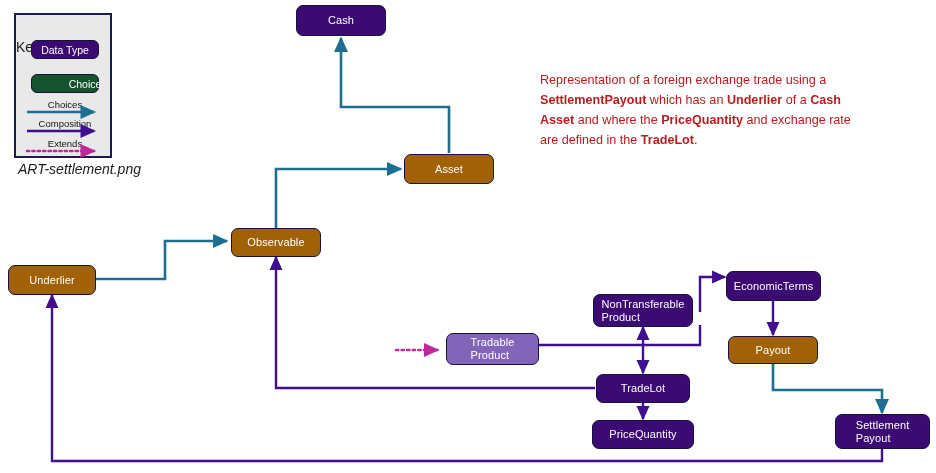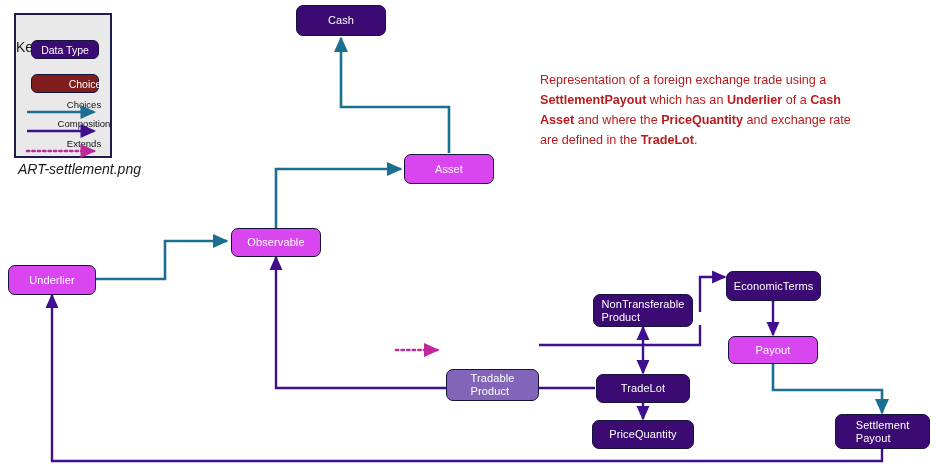--- a/index.html
+++ b/index.html
@@ -33,22 +33,22 @@
     display: flex;
     align-items: center;
     justify-content: center;
     color: #ffffff;
     font-size: 11px;
     line-height: 13px;
     letter-spacing: 0.1px;
     z-index: 3;
   }
   .node.datatype  { background: #3b0a72; }
-  .node.choice    { background: #d946ef; }
-  .node.abstract  { background: #8265b8; margin-top: 36px; }
+  .node.choice    { background: #a16207; }
+  .node.abstract  { background: #8265b8; }
 
   
   #key-panel {
     position: absolute;
     left: 14px;
     top: 13px;
     width: 98px;
     height: 145px;
     background: #e9e9ea;
     border: 2px solid #1b1b4d;
@@ -69,30 +69,29 @@
     border-radius: 6px;
     border: 1.6px solid #14143c;
     box-sizing: border-box;
     display: flex;
     align-items: center;
     justify-content: center;
     color: #fff;
     font-size: 10.5px;
   }
   #key-chip-datatype { top: 25px; background: #3b0a72; }
-  #key-chip-choice   { top: 59px; background: #7f1d1d; padding-left: 40px; }
+  #key-chip-choice   { top: 59px; background: #14532d; padding-left: 40px; }
 
   .key-legend-label {
     position: absolute;
     width: 98px;
     left: 0;
     text-align: center;
     font-size: 9.5px;
     color: #111;
-    padding-left: 19px;
   }
   #key-label-choices     { top: 84px; }
   #key-label-composition { top: 103px; }
   #key-label-extends     { top: 123px; }
 
   #key-arrows {
     position: absolute;
     left: 0;
     top: 0;
     width: 98px;

